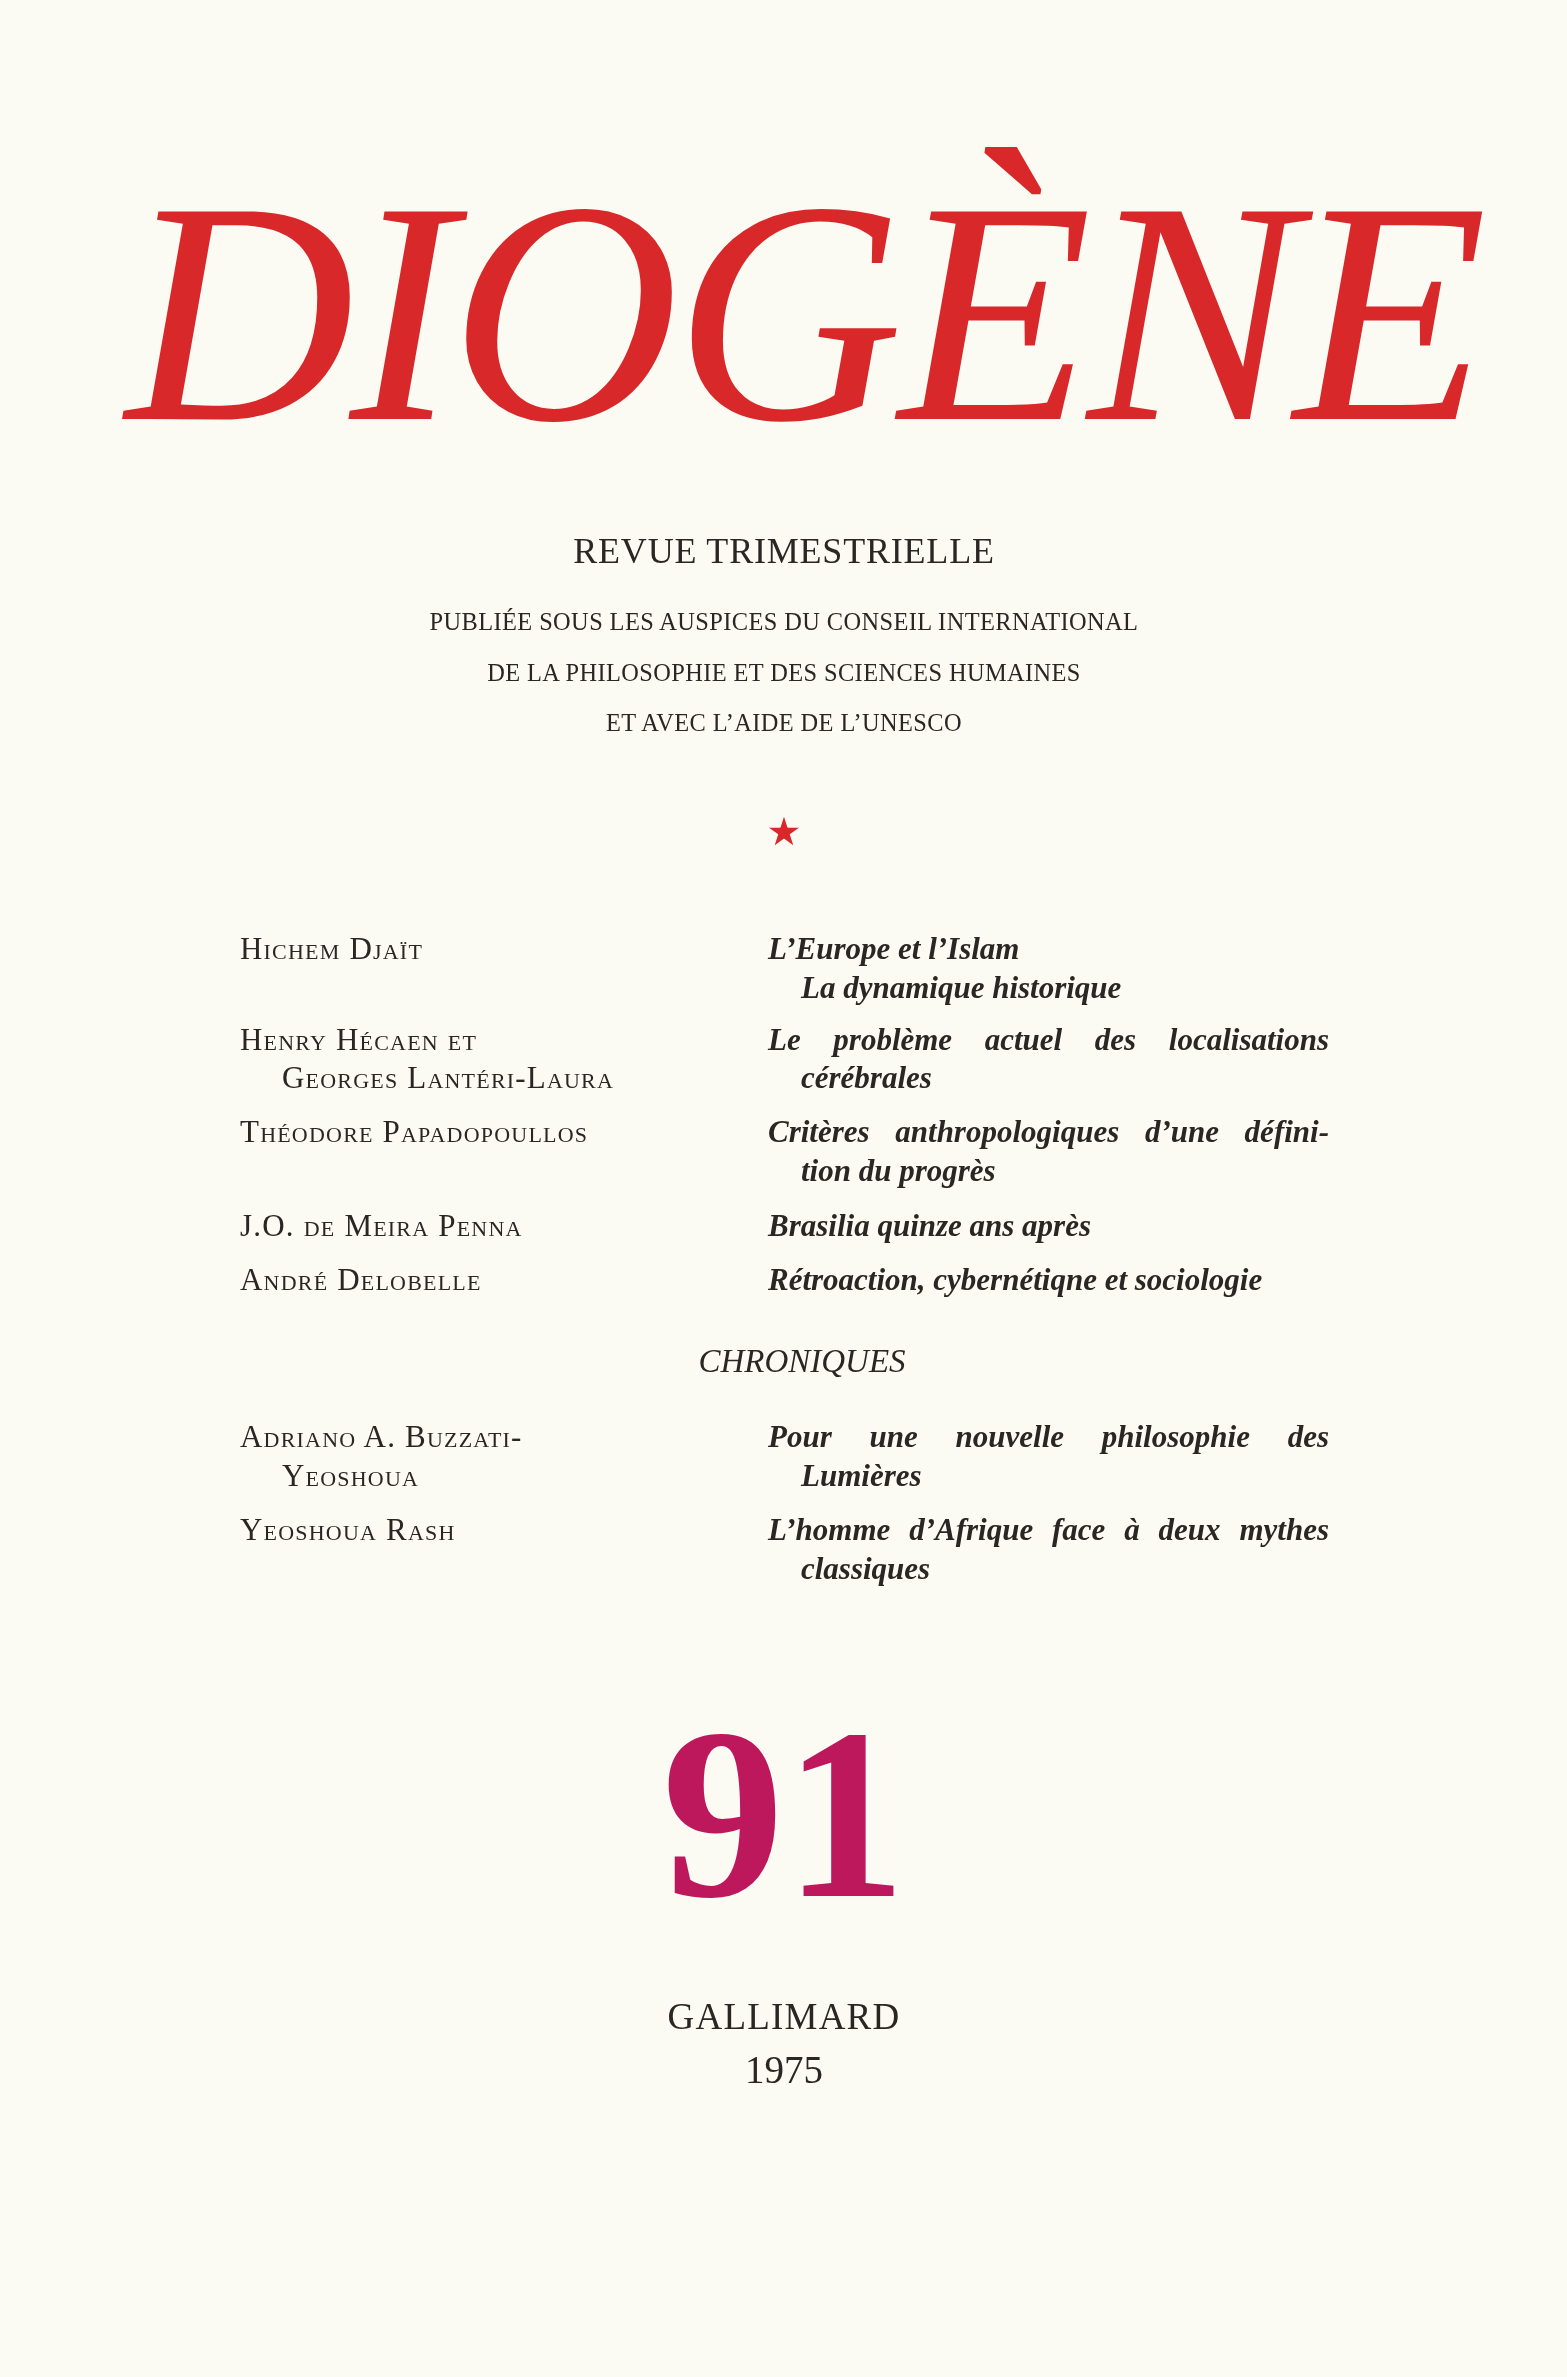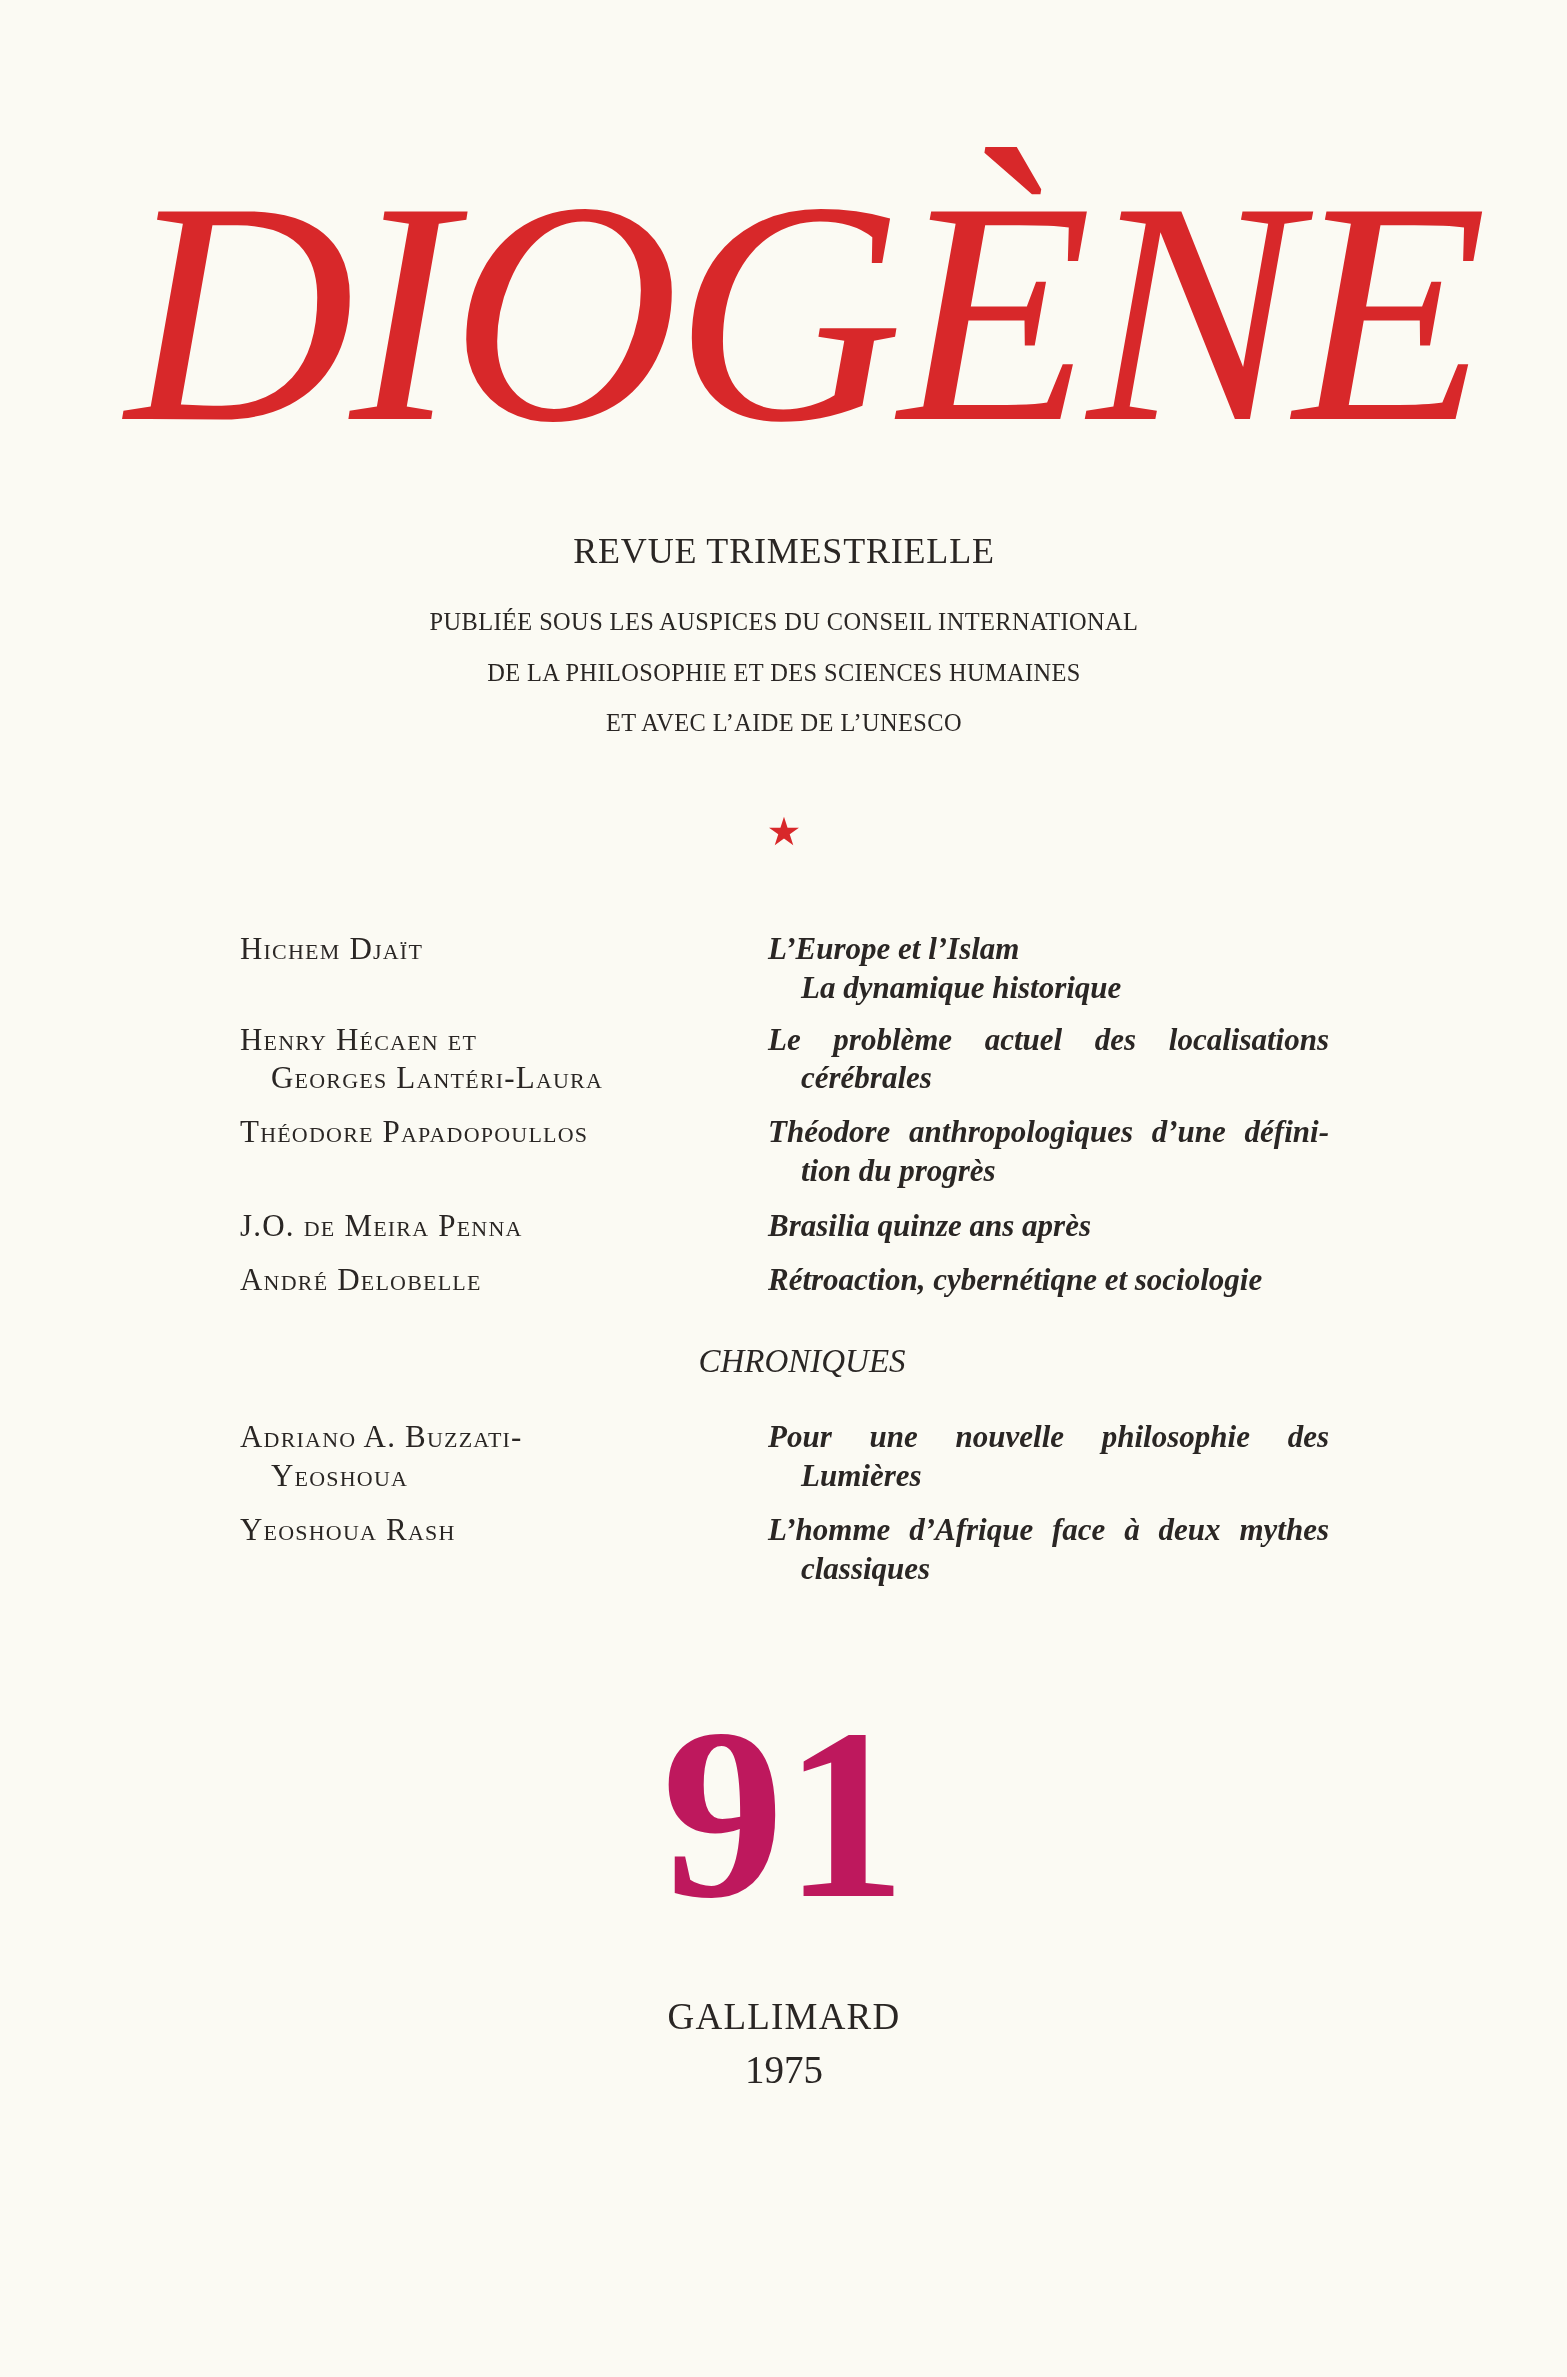--- a/index.html
+++ b/index.html
@@ -12,21 +12,21 @@
   .abs { position:absolute; }
   .center { left:0; width:1568px; text-align:center; }
   .title {
     top:154px; font-size:317px; line-height:1; font-style:italic;
     color:#d8282a; letter-spacing:-4.9px; font-weight:normal;margin-left:20px;
   }
   .sub1 { top:530px; font-size:36px; letter-spacing:0.8px; }
   .sub { font-size:24.4px; letter-spacing:0.4px; }
   .star { top:809px; font-size:39px; color:#d8282a; }
   .author { left:203px; font-size:31px; font-variant:small-caps; letter-spacing:1.2px; white-space:nowrap; line-height:1;margin-left:37px; }
-  .author.ind { left:234px; }
+  .author.ind { left:245px; }
   .art { left:768px; width:561px; font-size:31px; font-style:italic; white-space:nowrap; line-height:1;font-weight:bold; }
   .art.ind { left:801px; }
   .art.just { text-align:justify; text-align-last:justify; }
   .section { top:1343px; font-size:33px; font-style:italic;margin-left:18px; }
   .issue { top:1692px; font-size:244px; color:#be185d; line-height:1;font-weight:bold; }
   .publisher { top:1995px; font-size:37px; letter-spacing:1.2px; }
   .year { top:2047px; font-size:39px; }
 </style>
 </head>
 <body>
@@ -42,21 +42,21 @@
   <div class="abs author" style="top:933px">Hichem Djaït</div>
   <div class="abs art" style="top:933px">L’Europe et l’Islam</div>
   <div class="abs art ind" style="top:972px">La dynamique historique</div>
 
   <div class="abs author" style="top:1024px">Henry Hécaen et</div>
   <div class="abs author ind" style="top:1062px">Georges Lantéri-Laura</div>
   <div class="abs art just" style="top:1024px">Le problème actuel des localisations</div>
   <div class="abs art ind" style="top:1062px">cérébrales</div>
 
   <div class="abs author" style="top:1116px">Théodore Papadopoullos</div>
-  <div class="abs art just" style="top:1116px">Théodore anthropologiques d’une défini-</div>
+  <div class="abs art just" style="top:1116px">Critères anthropologiques d’une défini-</div>
   <div class="abs art ind" style="top:1155px">tion du progrès</div>
 
   <div class="abs author" style="top:1210px">J.O. de Meira Penna</div>
   <div class="abs art" style="top:1210px">Brasilia quinze ans après</div>
 
   <div class="abs author" style="top:1264px">André Delobelle</div>
   <div class="abs art" style="top:1264px">Rétroaction, cybernétiqne et sociologie</div>
 
   <div class="abs center section">CHRONIQUES</div>
 

